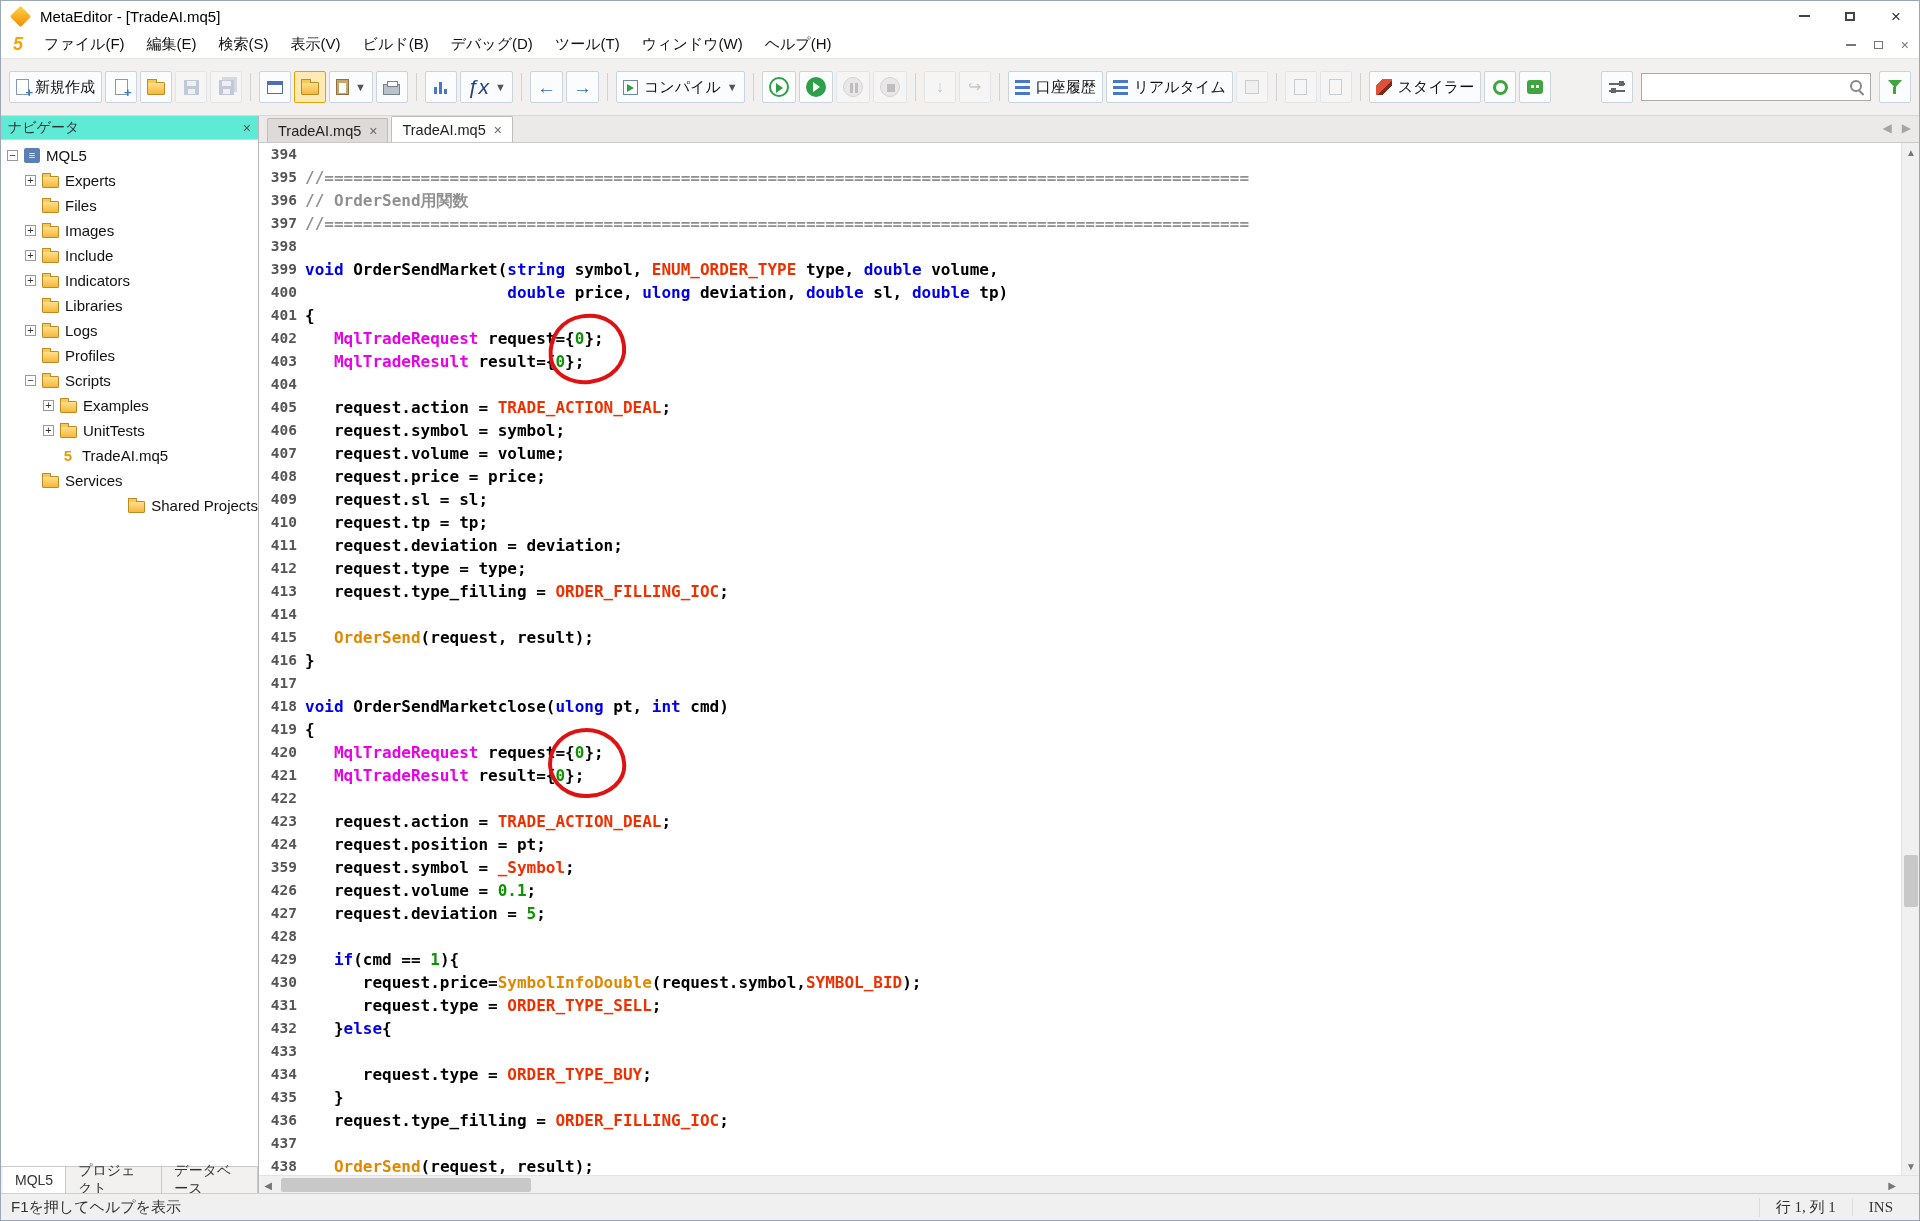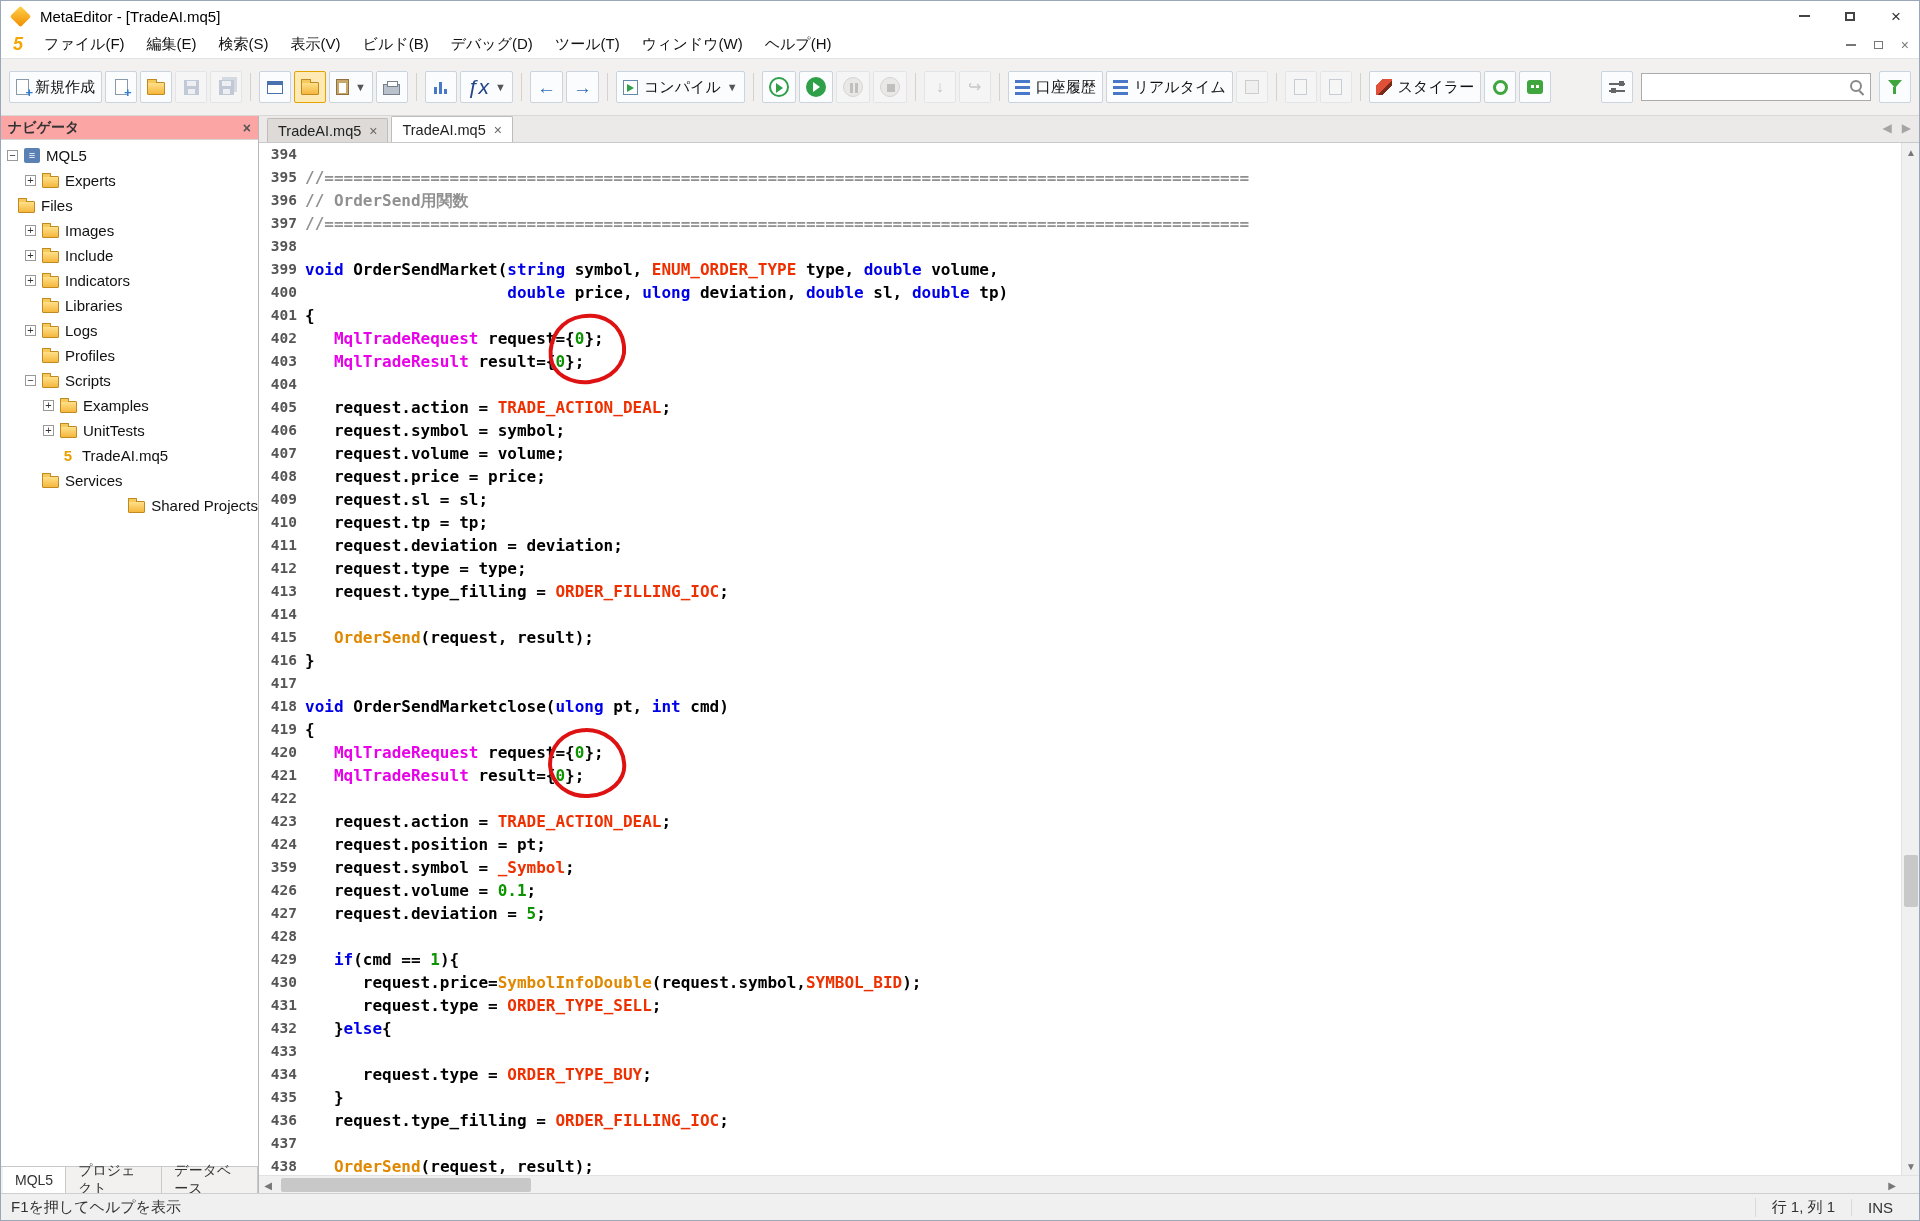--- a/index.html
+++ b/index.html
@@ -81,21 +81,21 @@
   .icon-mag::after { content:""; position:absolute; left:10px; top:10px; width:6px; height:2px; background:#888; transform:rotate(45deg); transform-origin:0 0; }
   .icon-funnel { width:14px; height:15px; position:relative; }
   .icon-funnel::before { content:""; position:absolute; top:0; left:0; border-left:7px solid transparent; border-right:7px solid transparent; border-top:8px solid #3FA53F; }
   .icon-funnel::after { content:""; position:absolute; top:7px; left:5px; width:3px; height:7px; background:#3FA53F; }
 
   
   .main { flex:1; display:flex; min-height:0; }
 
   
   .navigator { width:258px; flex:none; display:flex; flex-direction:column; background:#F2F1F0; border-right:1px solid #B8B8B8; }
-  .nav-header { height:24px; background:#fca5a5; border-bottom:1px solid #D5D5D5; display:flex; align-items:center; padding:0 7px; font-size:14px; color:#333; flex:none;font-weight:bold; }
+  .nav-header { height:24px; background:#5eead4; border-bottom:1px solid #D5D5D5; display:flex; align-items:center; padding:0 7px; font-size:14px; color:#333; flex:none; }
   .nav-close { margin-left:auto; color:#555; font-size:14px; line-height:1; }
   .nav-tree { flex:1; background:#fff; overflow:hidden; padding-top:3px; }
   .tree-row { height:25px; display:flex; align-items:center; gap:6px; font-size:15px; color:#111; white-space:nowrap; }
   .expander { width:11px; height:11px; border:1px solid #999; background:#fff; font-size:11px; line-height:9px; text-align:center; color:#333; flex:none; }
   .expander.noexp { visibility:hidden; }
   .tree-icon { flex:none; }
   .icon-folder { width:17px; height:12px; background:linear-gradient(#FFE08A,#F5B73D); border:1px solid #C08A1E; border-radius:1px; position:relative; margin-top:3px; }
   .icon-folder::before { content:""; position:absolute; top:-4px; left:-1px; width:7px; height:3px; background:#F5C95A; border:1px solid #C08A1E; border-bottom:none; border-radius:1px 1px 0 0; }
   .icon-root { width:16px; height:15px; background:#5A80B4; border-radius:2px; color:#fff; font-size:11px; line-height:15px; text-align:center; }
   .icon-mq5 { color:#E8A000; font-weight:bold; font-size:15px; width:16px; text-align:center; }
@@ -134,21 +134,21 @@
 
   .hscroll-row { height:18px; flex:none; display:flex; border-top:1px solid #E2E2E2; }
   .hscroll { flex:1; background:#F0F0F0; position:relative; }
   .hs-arrow { position:absolute; top:0; width:18px; height:18px; display:flex; align-items:center; justify-content:center; color:#777; font-size:10px; }
   .hs-arrow.left { left:0; } .hs-arrow.right { right:0; }
   .hs-thumb { position:absolute; top:2px; left:22px; width:250px; height:14px; background:#C8C8C8; border-radius:2px; }
   .corner { width:18px; background:#F0F0F0; }
 
   
   .statusbar { height:27px; flex:none; background:#F0F0F0; border-top:1px solid #CFCFCF; display:flex; align-items:center; padding:0 10px; font-size:15px; color:#333; }
-  .sb-right { margin-left:auto; display:flex; align-items:center; }
+  .sb-right { margin-left:auto; display:flex; align-items:center;font-family:Liberation Serif, serif; }
   .sb-cell { padding:0 16px; border-left:1px solid #DADADA; white-space:nowrap; }
 </style>
 </head>
 <body>
 
 <div class="window">
 
   <div class="titlebar">
     <span class="app-logo"></span>
     <span class="tb-title">MetaEditor - [TradeAI.mq5]</span>
@@ -321,21 +321,21 @@
           <div class="tree-row" style="padding-left: 6px;">
             <span class="expander">−</span>
             <span class="tree-icon icon-root">≡</span>
             <span class="tree-label">MQL5</span>
           </div>
           <div class="tree-row" style="padding-left: 24px;">
             <span class="expander">+</span>
             <span class="tree-icon icon-folder"></span>
             <span class="tree-label">Experts</span>
           </div>
-          <div class="tree-row" style="">
+          <div class="tree-row" style="padding-left: 24px;">
             <span class="expander noexp"></span>
             <span class="tree-icon icon-folder"></span>
             <span class="tree-label">Files</span>
           </div>
           <div class="tree-row" style="padding-left: 24px;">
             <span class="expander">+</span>
             <span class="tree-icon icon-folder"></span>
             <span class="tree-label">Images</span>
           </div>
           <div class="tree-row" style="padding-left: 24px;">

